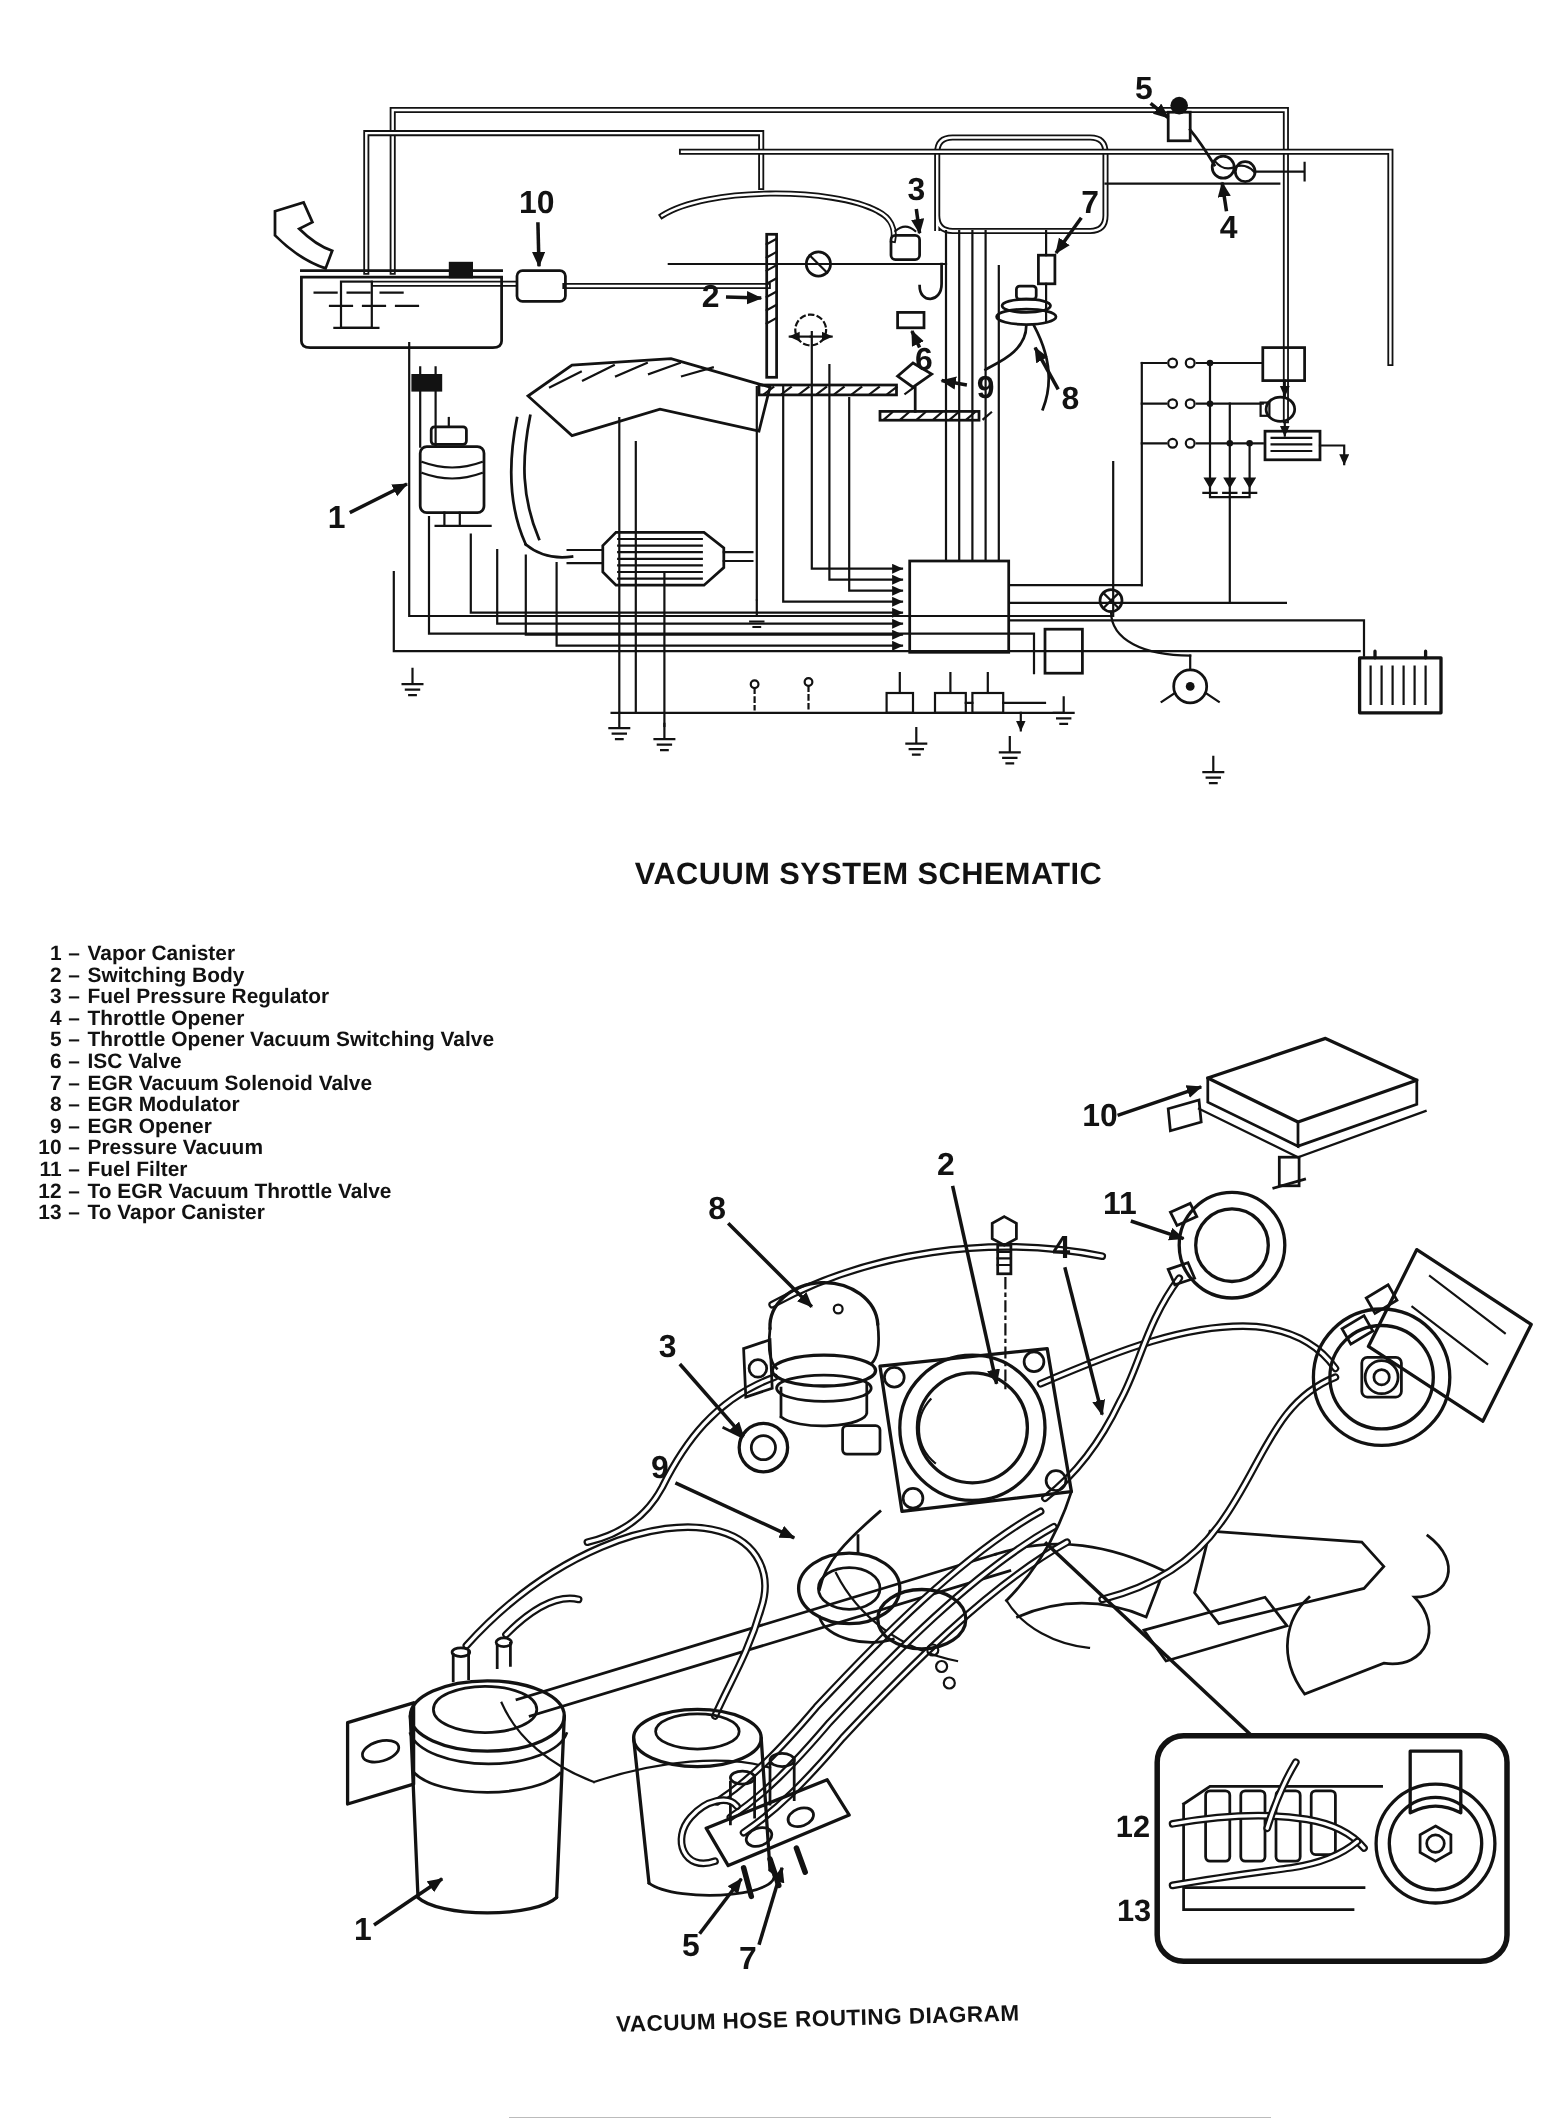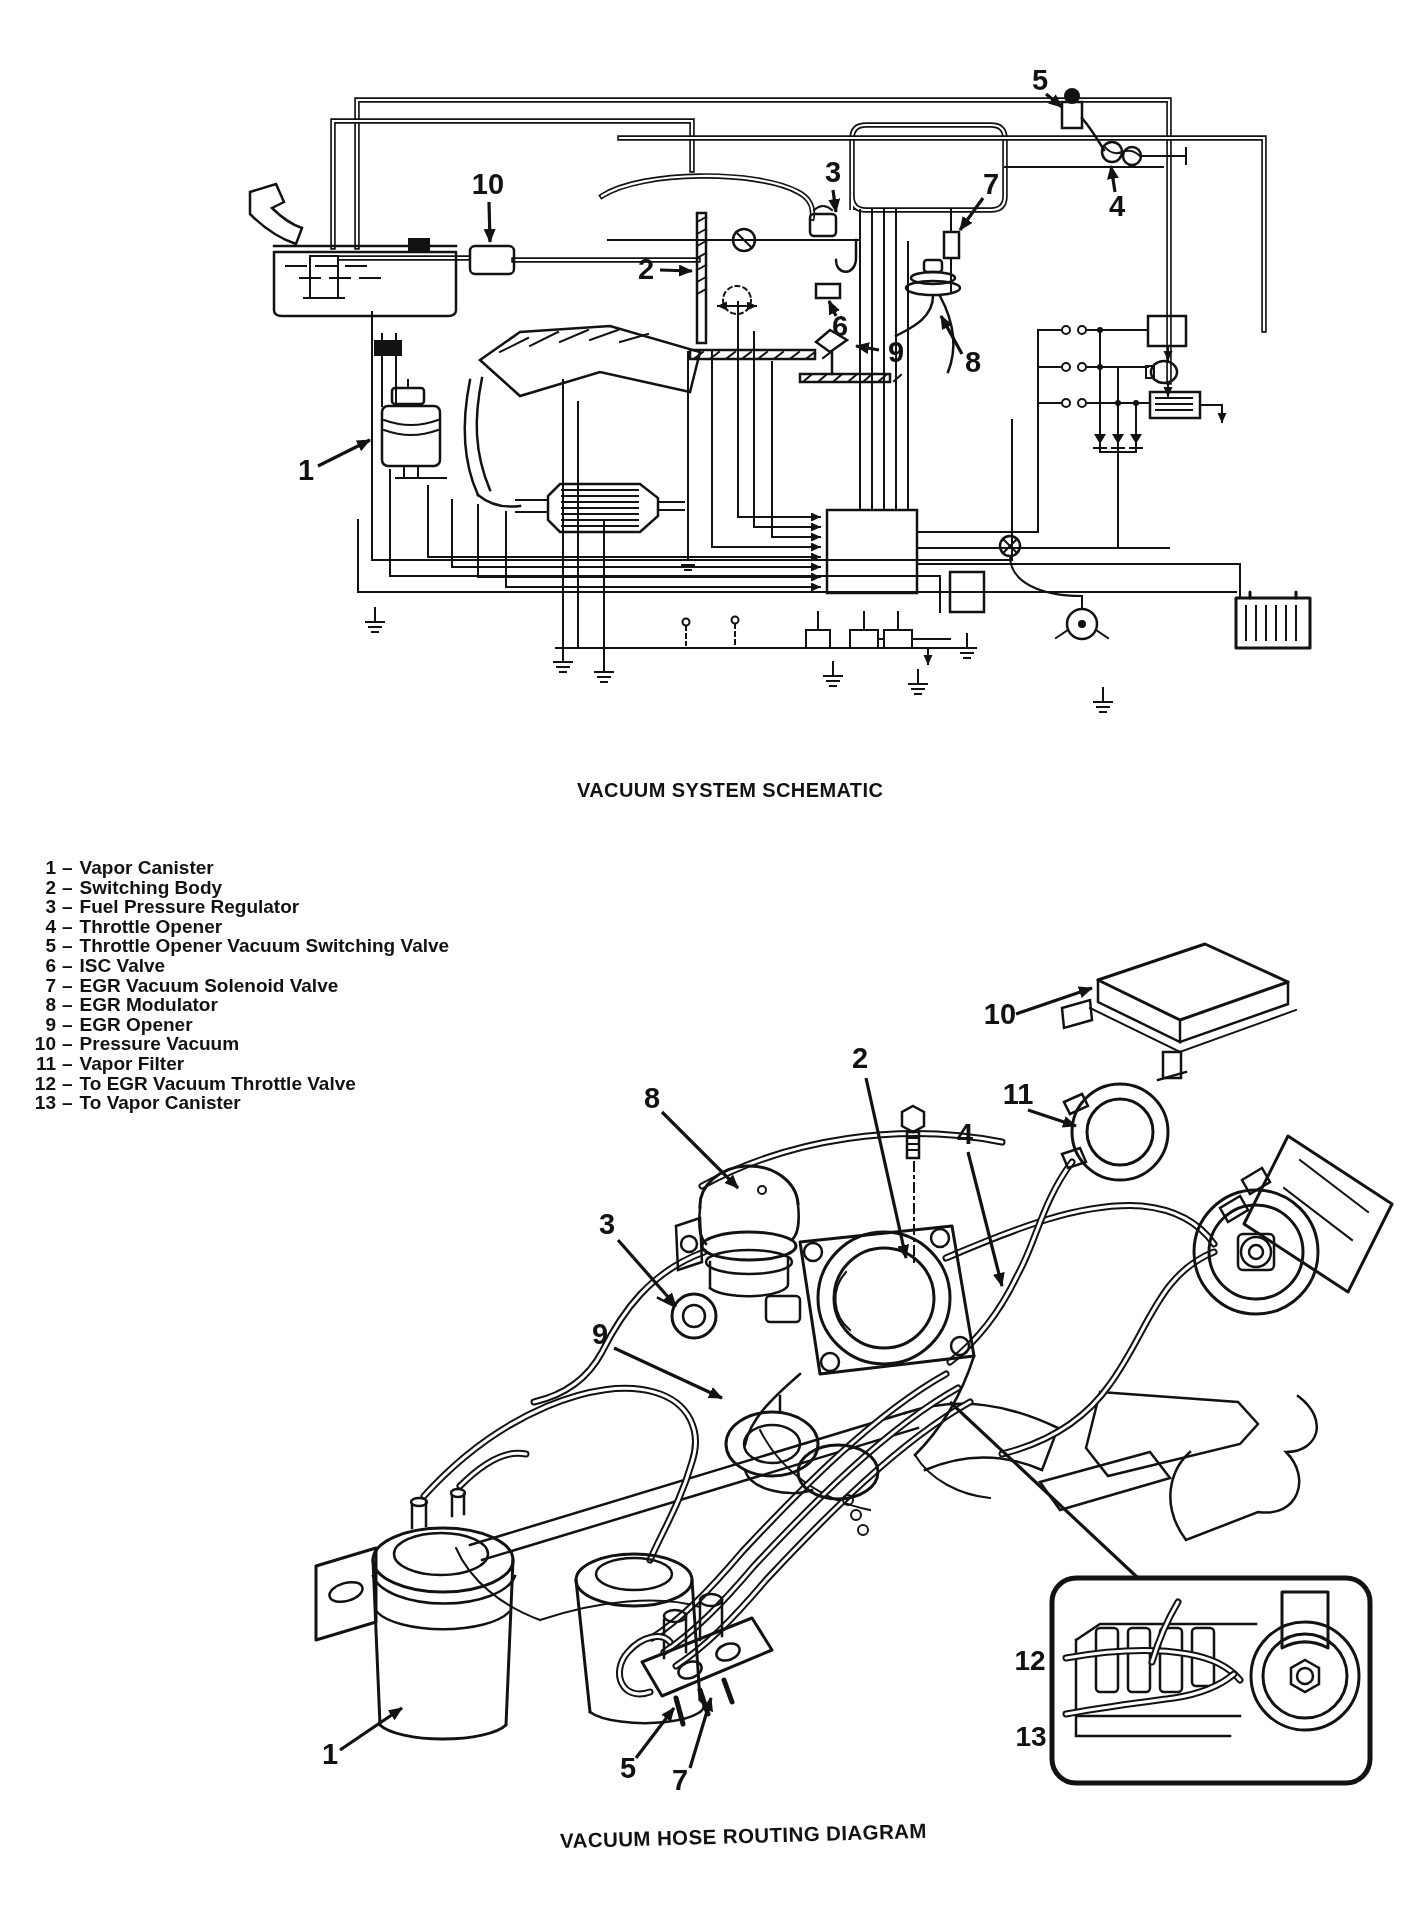--- a/index.html
+++ b/index.html
@@ -20,21 +20,21 @@
   .hw2{fill:none;stroke:var(--paper);stroke-width:2.2;stroke-linecap:square;}
   .ld{fill:none;stroke:var(--ink);stroke-width:3.2;stroke-linecap:butt;}
   .dsh{stroke-dasharray:4 4;}
   .dashdot{stroke-dasharray:9 5 2 5;}
   text.co{font-family:"Liberation Sans",sans-serif;font-size:29px;font-weight:700;
           fill:var(--ink);text-anchor:middle;}
   text.co12{font-size:28px;}
 
   
   .caption{position:absolute;font-weight:700;letter-spacing:.4px;white-space:nowrap;}
-  #cap1{left:577px;top:779px;font-size:20px;}
+  #cap1{left:577px;top:779px;font-size:28px;}
   #cap2{left:560px;top:1824px;font-size:20.5px;transform:rotate(-1.6deg);}
   .legend{position:absolute;left:22px;top:858px;font-size:19px;font-weight:700;
           line-height:19.6px;}
   .lrow{display:flex;white-space:nowrap;}
   .lnum{width:34px;text-align:right;}
   .lsep{margin:0 7px 0 6px;}
 </style>
 </head>
 <body>
 
@@ -529,21 +529,21 @@
     <span class="llabel">EGR Opener</span>
   </div>
   <div class="lrow">
     <span class="lnum">10</span>
     <span class="lsep">–</span>
     <span class="llabel">Pressure Vacuum</span>
   </div>
   <div class="lrow">
     <span class="lnum">11</span>
     <span class="lsep">–</span>
-    <span class="llabel">Vapor Filter</span>
+    <span class="llabel">Fuel Filter</span>
   </div>
   <div class="lrow">
     <span class="lnum">12</span>
     <span class="lsep">–</span>
     <span class="llabel">To EGR Vacuum Throttle Valve</span>
   </div>
   <div class="lrow">
     <span class="lnum">13</span>
     <span class="lsep">–</span>
     <span class="llabel">To Vapor Canister</span>

